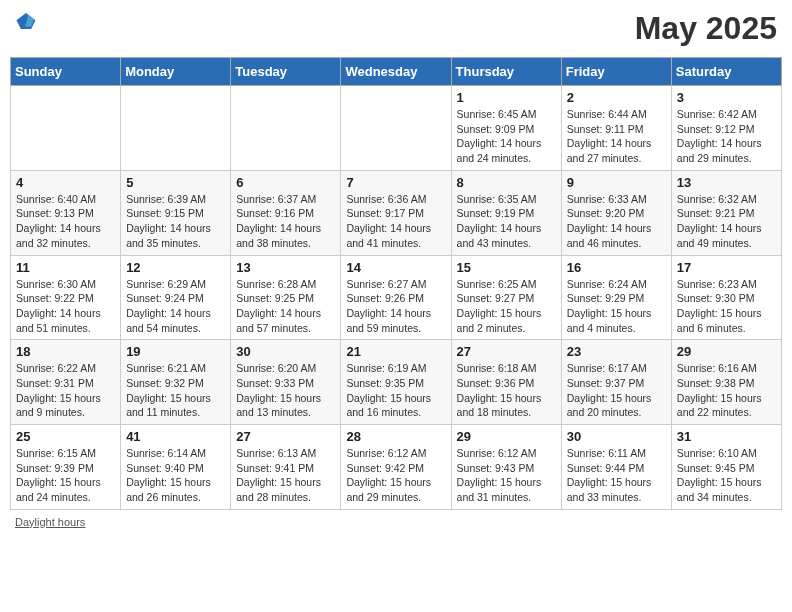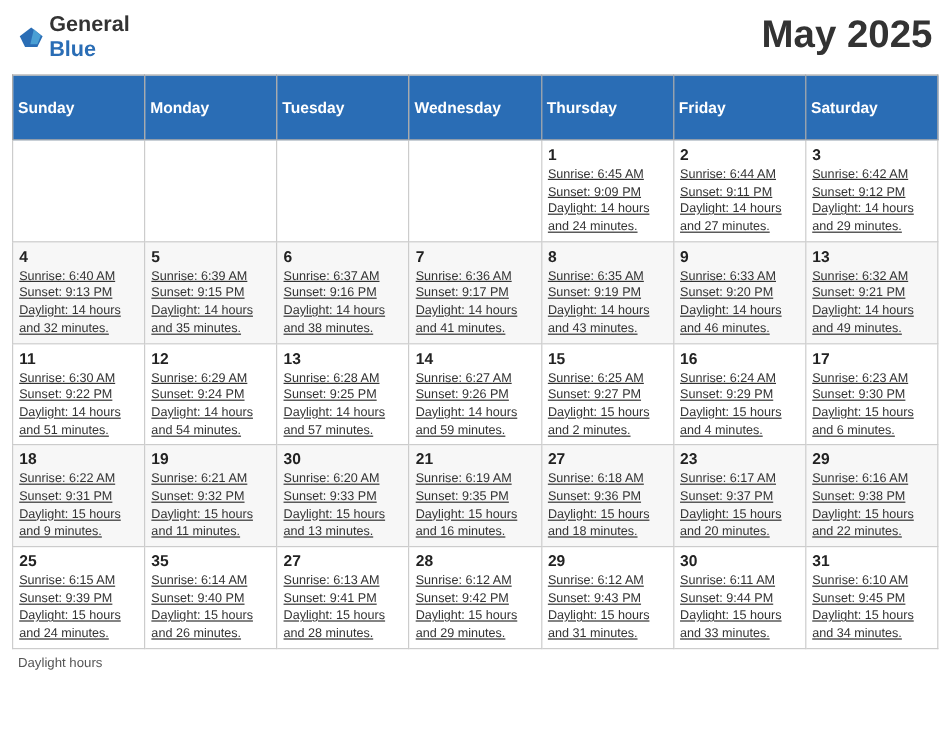--- a/index.html
+++ b/index.html
@@ -42,21 +42,21 @@
     .calendar {
       width: 100%;
       border-collapse: collapse;
       border: 1px solid #ccc;
     }
     .calendar th {
       background: #2a6db5;
       color: #fff;
       font-size: 13px;
       font-weight: bold;
-      padding: 19px 4px;
+      padding: 6px 4px;
       text-align: left;
       border: 1px solid #aaa;
     }
     .calendar td {
       vertical-align: top;
       border: 1px solid #ccc;
       padding: 4px 5px;
       width: 14.28%;
       min-height: 80px;
       background: #fff;
@@ -70,45 +70,41 @@
       font-size: 13px;
       font-weight: bold;
       color: #222;
       display: block;
       margin-bottom: 2px;
     }
     .day-info {
       font-size: 10.5px;
       color: #333;
       line-height: 1.4;
-      text-decoration: underline;
     }
     .empty-cell {
       background: #fff !important;
     }
     .footer-note {
       margin-top: 6px;
       font-size: 11px;
       color: #555;
       padding-left: 5px;
+      text-decoration: underline;
     }
   </style>
 </head>
 <body>
 
 <div class="header">
   <div class="logo">
     <svg class="logo-icon" viewBox="0 0 30 30" xmlns="http://www.w3.org/2000/svg">
       <polygon points="15,4 28,14 22,26 8,26 2,14" fill="#2a6db5"></polygon>
       <polygon points="18,6 26,13 22,23 14,23" fill="#4a9fd4"></polygon>
     </svg>
-    <div>
-      <span style="font-size:18px;font-weight:bold;color:#333;">General</span><br>
-      <span style="font-size:18px;font-weight:bold;color:#2a6db5;">Blue</span>
-    </div>
   </div>
   <div class="title-block">
     <div class="month-year">May 2025</div>
   </div>
 </div>
 
 <table class="calendar">
   <thead>
     <tr>
 
@@ -230,21 +226,21 @@
           <span class="day-num">29</span>
           <div class="day-info">Sunrise: 6:16 AM<br>Sunset: 9:38 PM<br>Daylight: 15 hours and 22 minutes.</div>
         </td>
       </tr>
       <tr>
         <td>
           <span class="day-num">25</span>
           <div class="day-info">Sunrise: 6:15 AM<br>Sunset: 9:39 PM<br>Daylight: 15 hours and 24 minutes.</div>
         </td>
         <td>
-          <span class="day-num">35</span>
+          <span class="day-num">41</span>
           <div class="day-info">Sunrise: 6:14 AM<br>Sunset: 9:40 PM<br>Daylight: 15 hours and 26 minutes.</div>
         </td>
         <td>
           <span class="day-num">27</span>
           <div class="day-info">Sunrise: 6:13 AM<br>Sunset: 9:41 PM<br>Daylight: 15 hours and 28 minutes.</div>
         </td>
         <td>
           <span class="day-num">28</span>
           <div class="day-info">Sunrise: 6:12 AM<br>Sunset: 9:42 PM<br>Daylight: 15 hours and 29 minutes.</div>
         </td>

